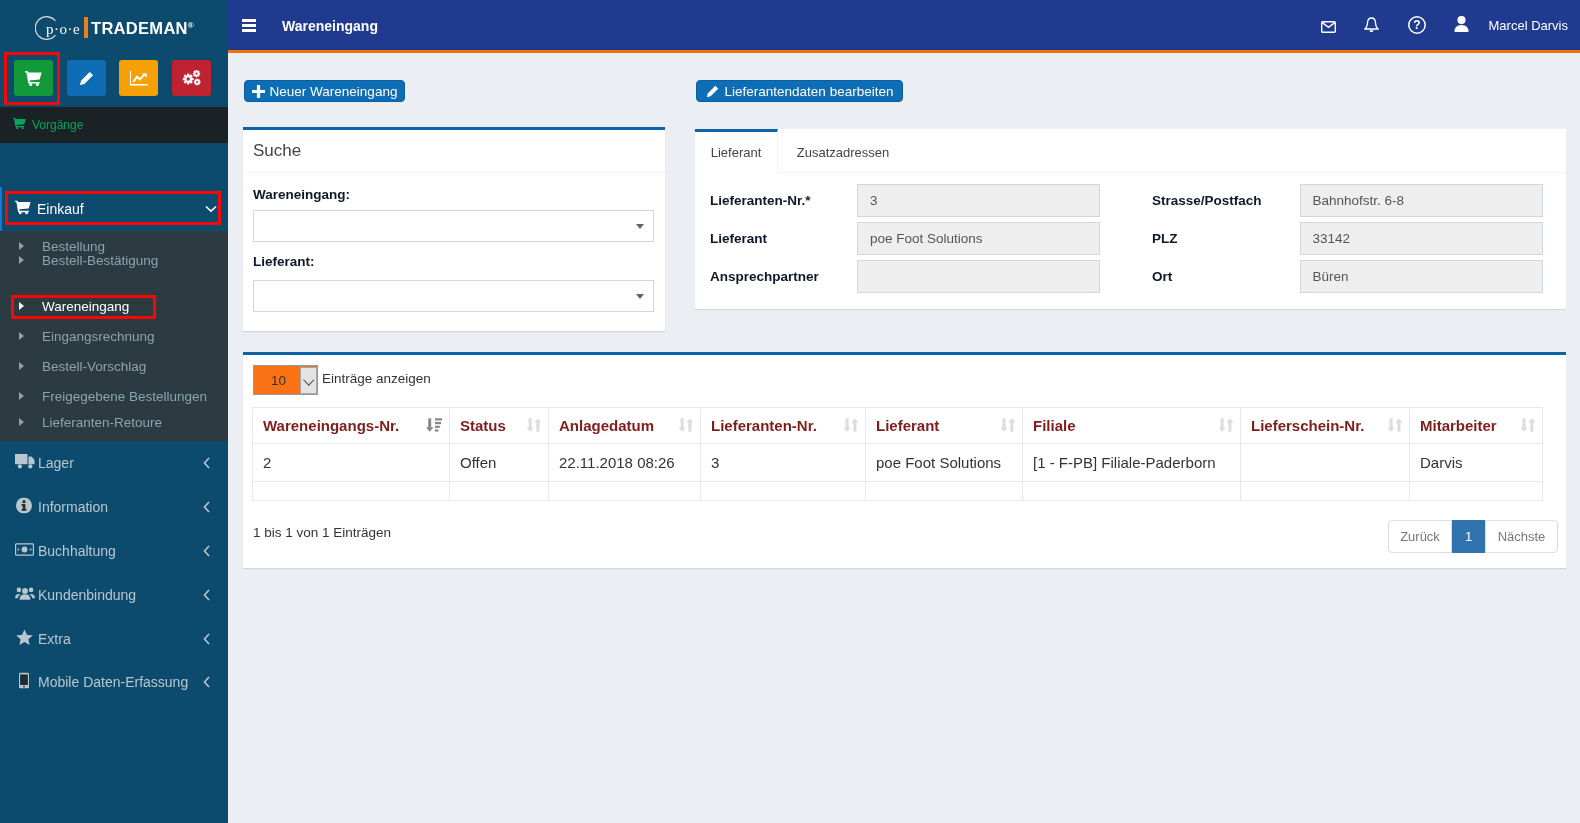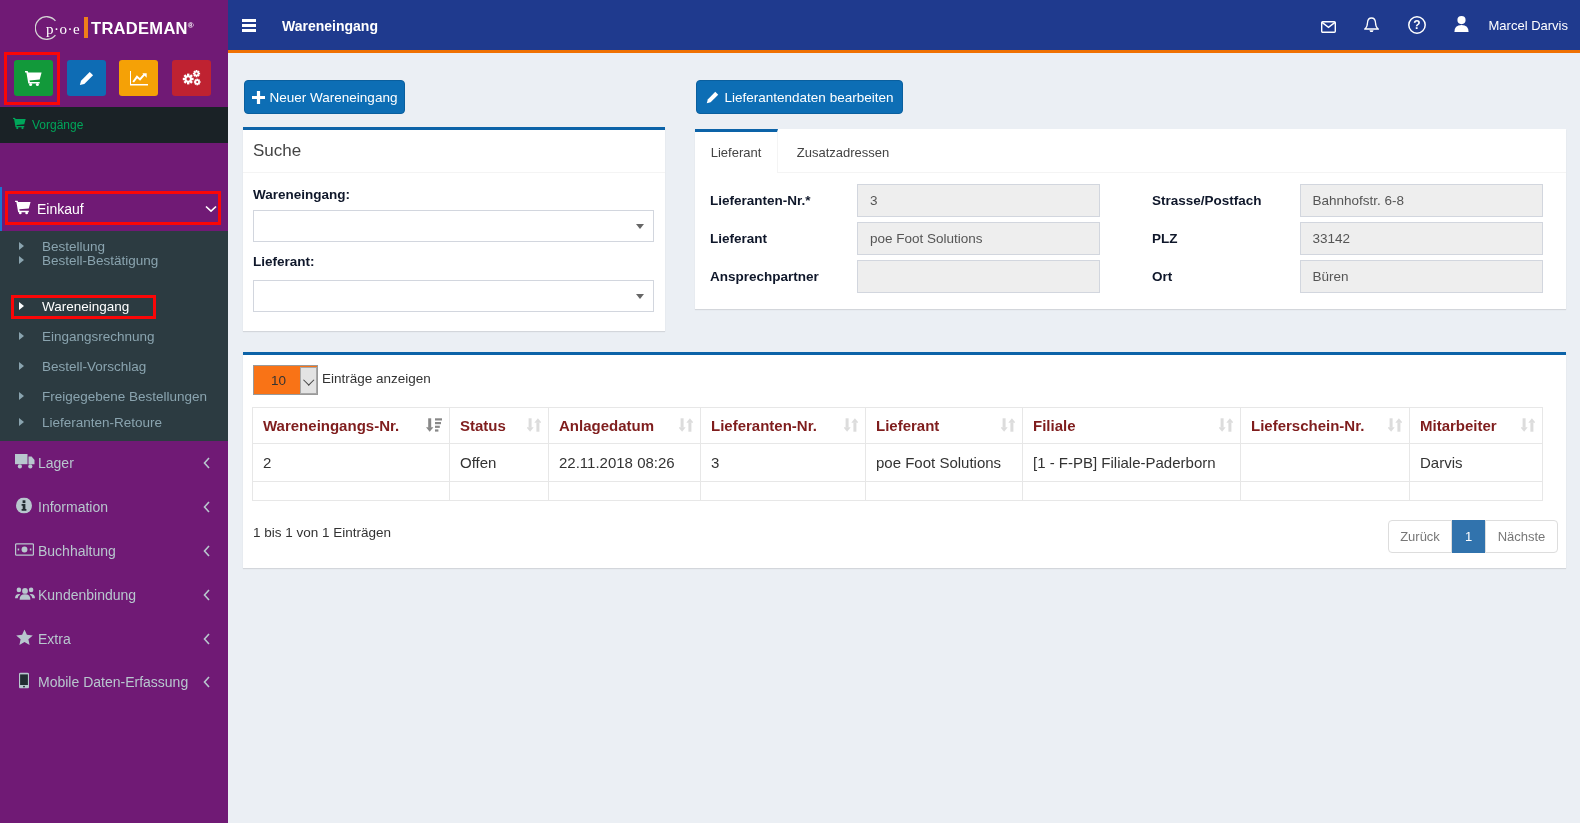--- a/index.html
+++ b/index.html
@@ -1,20 +1,20 @@
 <!DOCTYPE html>
 <html><head>
 <meta charset="utf-8">
 <style>
 * { margin:0; padding:0; box-sizing:border-box; }
 html,body { width:1580px; height:823px; }
 body { font-family:"Liberation Sans", sans-serif; background:#ebeff4; position:relative; overflow:hidden; }
 
 
-#sidebar { position:absolute; left:0; top:0; width:228px; height:823px; background:#701a75; }
+#sidebar { position:absolute; left:0; top:0; width:228px; height:823px; background:#0c4a6e; }
 #submenu-bg { position:absolute; left:0; top:231px; width:228px; height:210px; background:#2c3b41; }
 #logo-poe { position:absolute; left:46px; top:21px; font-family:"Liberation Serif", serif; font-size:15px; color:#fff; letter-spacing:0.5px; }
 #logo-bar { position:absolute; left:83.5px; top:17px; width:4px; height:21px; background:#ef7f1a; }
 #logo-trademan { position:absolute; left:91px; top:19px; font-size:16.5px; font-weight:bold; color:#fff; letter-spacing:0.3px; }
 
 
 .qbtn { position:absolute; top:60px; width:39px; height:36px; border-radius:3px; display:flex; align-items:center; justify-content:center; }
 #qb1 { left:14px;  background:#12993a; }
 #qb2 { left:67px;  background:#0e6cb4; }
 #qb3 { left:119px; background:#f5a106; }
@@ -39,21 +39,21 @@
 
 
 #topbar { position:absolute; left:228px; top:0; width:1352px; height:53px; background:#1f3a8e; border-bottom:3px solid #ef7103; }
 #hamb div { position:absolute; left:14px; width:14px; height:2.8px; background:#fff; }
 #topbar-title { position:absolute; left:54px; top:18px; font-size:14px; font-weight:bold; color:#fff; }
 #topbar-user { position:absolute; right:12px; top:18px; font-size:13px; color:#fff; }
 .tbi { position:absolute; top:15px; }
 .scaret { position:absolute; right:9px; top:13px; width:0; height:0; border-left:4.5px solid transparent; border-right:4.5px solid transparent; border-top:5.5px solid #666; }
 
 
-.bbtn { position:absolute; top:80px; height:34px; background:#0d6eb5; border:1px solid #0a5f9e; border-radius:4px; color:#fff; font-size:13.5px; display:flex; align-items:center; justify-content:center; white-space:nowrap; }
+.bbtn { position:absolute; top:80px; height:22px; background:#0d6eb5; border:1px solid #0a5f9e; border-radius:4px; color:#fff; font-size:13.5px; display:flex; align-items:center; justify-content:center; white-space:nowrap; }
 #btn-neuer { left:244px; width:161px; }
 #btn-lief { left:696px; width:207px;justify-content:center; }
 
 
 .card { position:absolute; background:#fff; box-shadow:0 1px 1px rgba(0,0,0,0.1); }
 #card-suche { left:243px; top:127px; width:422px; height:204px; border-top:3px solid #0c63a8; }
 #suche-title { position:absolute; left:10px; top:11px; font-size:17px; color:#444; }
 #suche-div { position:absolute; left:0; top:42px; width:422px; height:1px; background:#f4f4f4; }
 .flabel { position:absolute; font-size:13.5px; font-weight:bold; color:#0f172a; }
 .fselect { position:absolute; left:10px; width:401px; height:32px; border:1px solid #d2d6de; background:#fff; }

